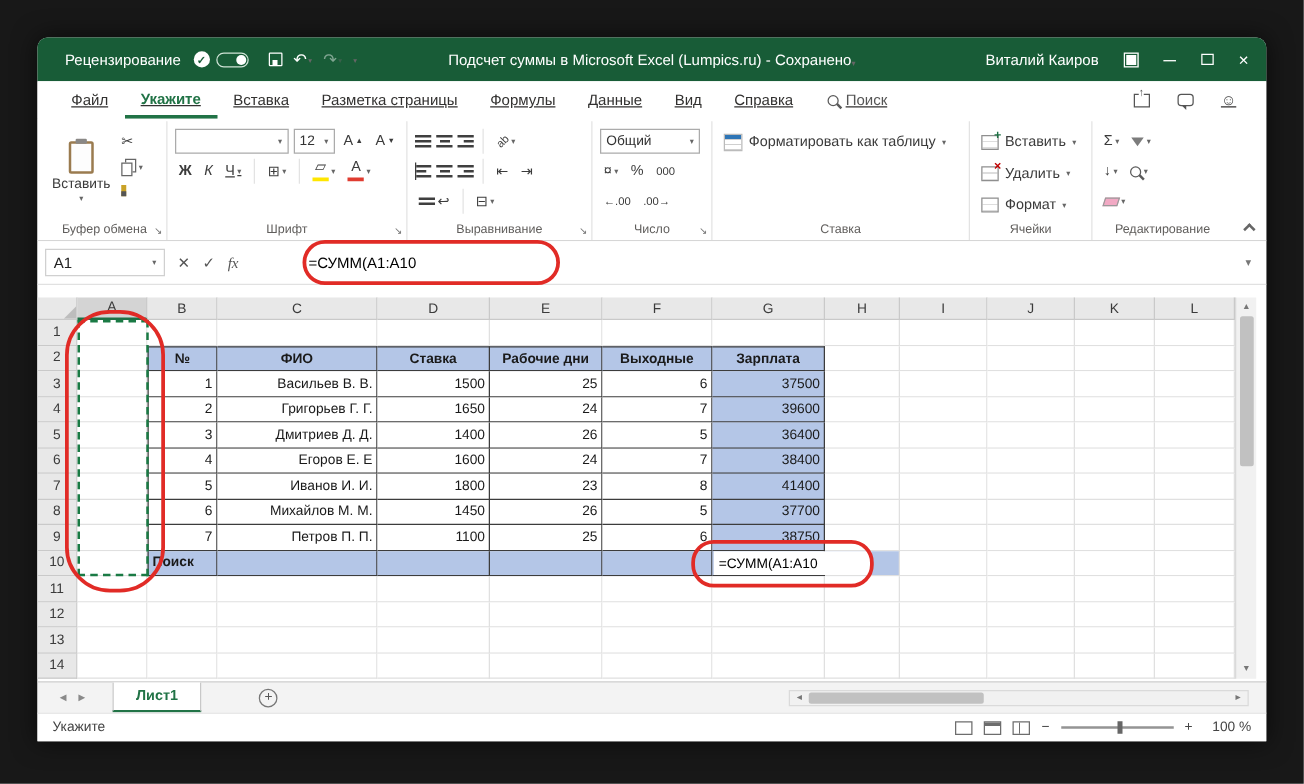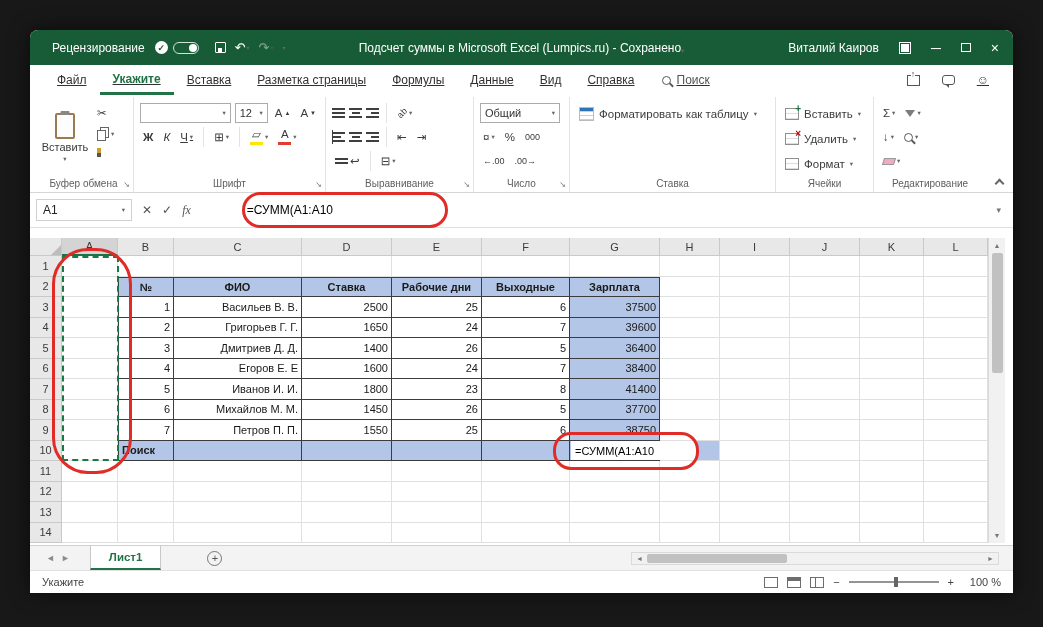--- a/index.html
+++ b/index.html
@@ -453,21 +453,21 @@
         <div class="c tb bt blue bold center">Зарплата</div>
         <div class="c"></div>
         <div class="c"></div>
         <div class="c"></div>
         <div class="c"></div>
         <div class="c"></div>
         <div class="c h">3</div>
         <div class="c"></div>
         <div class="c tb bl right">1</div>
         <div class="c tb right">Васильев В. В.</div>
-        <div class="c tb right">2500</div>
+        <div class="c tb right">1500</div>
         <div class="c tb right">25</div>
         <div class="c tb right">6</div>
         <div class="c tb right blue">37500</div>
         <div class="c"></div>
         <div class="c"></div>
         <div class="c"></div>
         <div class="c"></div>
         <div class="c"></div>
         <div class="c h">4</div>
         <div class="c"></div>
@@ -531,21 +531,21 @@
         <div class="c tb right blue">37700</div>
         <div class="c"></div>
         <div class="c"></div>
         <div class="c"></div>
         <div class="c"></div>
         <div class="c"></div>
         <div class="c h">9</div>
         <div class="c"></div>
         <div class="c tb bl right">7</div>
         <div class="c tb right">Петров П. П.</div>
-        <div class="c tb right">1550</div>
+        <div class="c tb right">1100</div>
         <div class="c tb right">25</div>
         <div class="c tb right">6</div>
         <div class="c tb right blue">38750</div>
         <div class="c"></div>
         <div class="c"></div>
         <div class="c"></div>
         <div class="c"></div>
         <div class="c"></div>
         <div class="c h">10</div>
         <div class="c"></div>

